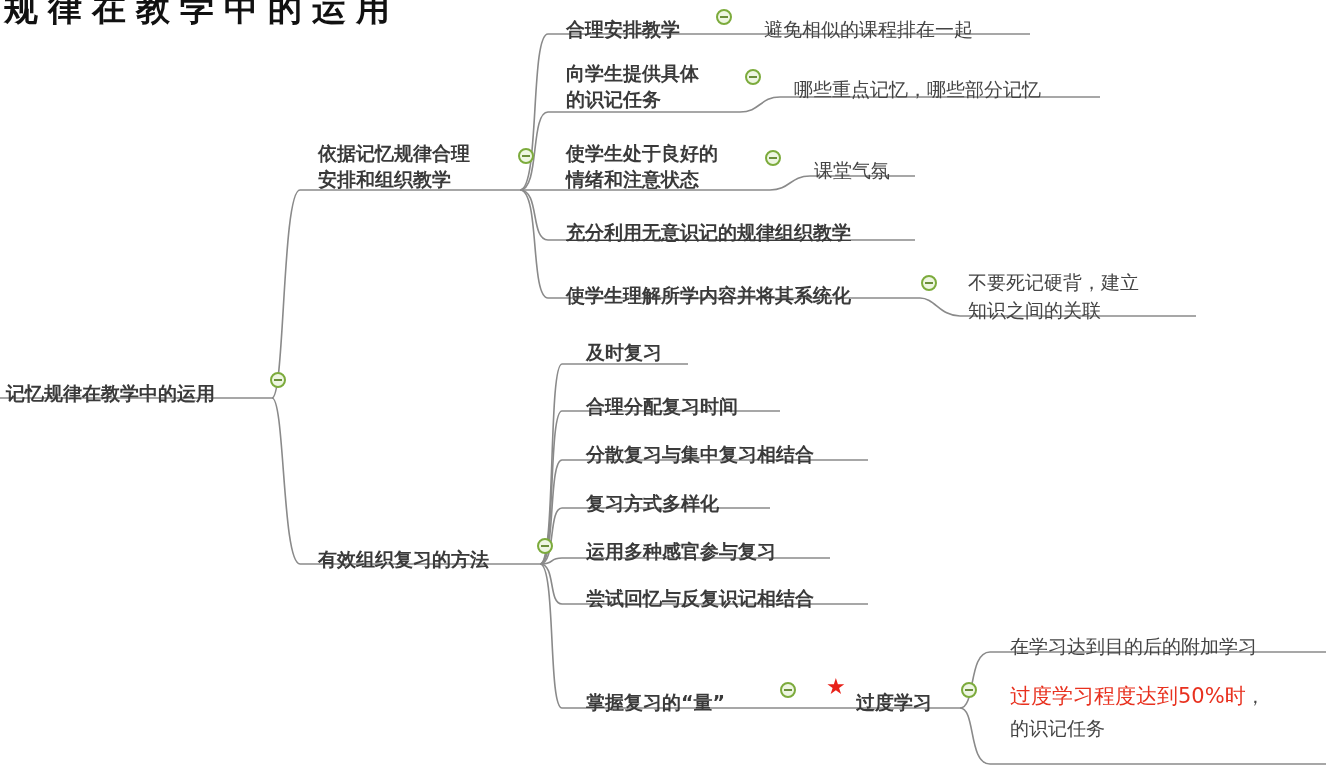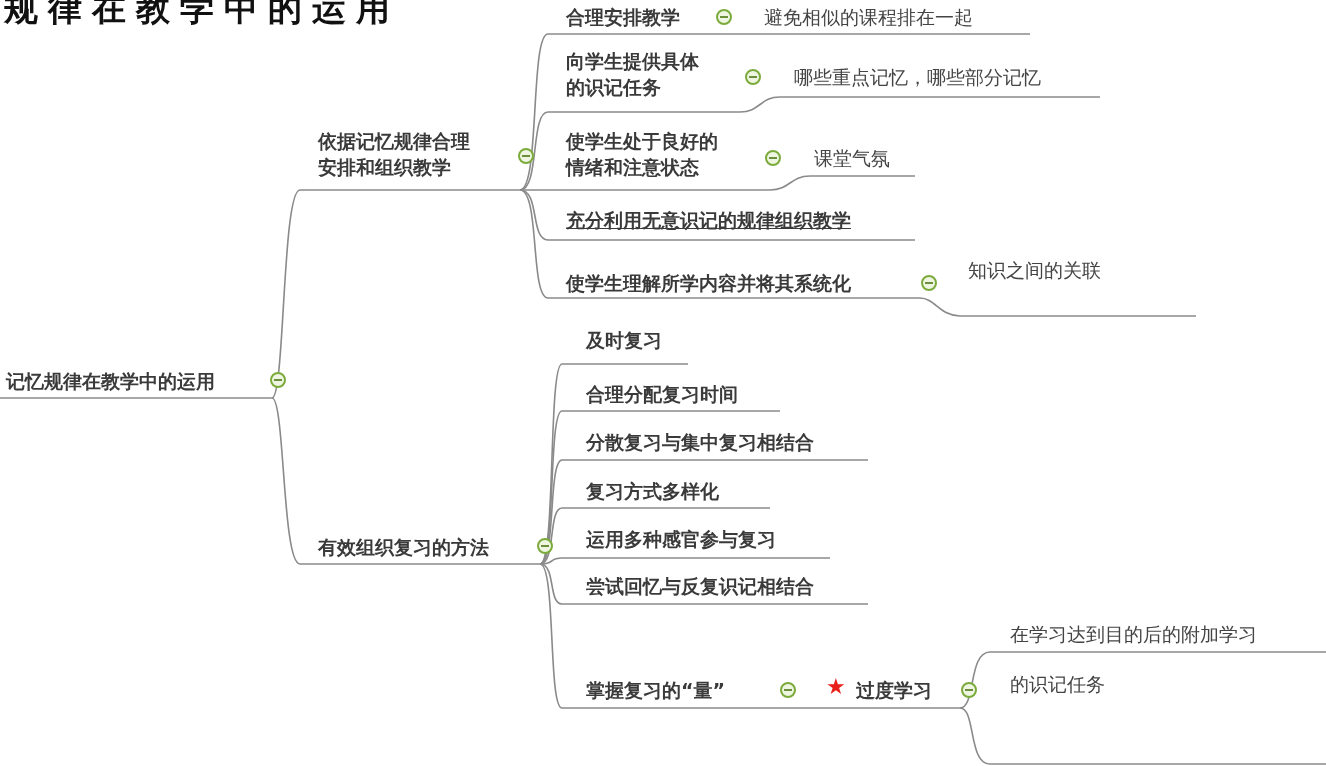--- a/index.html
+++ b/index.html
@@ -8,21 +8,21 @@
     background:#ffffff;
     font-family: "DejaVu Sans", "Liberation Sans", sans-serif;
     color:#333;
   }
   .title {
     position:absolute; left:4px; top:-14px;
     font-family: "DejaVu Serif", "Liberation Serif", serif;
     font-weight:bold; font-size:34px; letter-spacing:10px; color:#111;
   }
   svg.lines { position:absolute; left:0; top:0; width:1326px; height:766px; }
-  .node { position:absolute; font-size:19px; line-height:26px; color:#333; white-space:nowrap; }
+  .node { position:absolute; font-size:19px; line-height:26px; color:#333; white-space:nowrap;margin-top:12px; }
   .b { font-weight:bold; color:#3a3a3a; }
   .n { font-weight:normal; color:#444; }
   .red { color:#e8311f; }
   .toggle {
     position:absolute; width:12px; height:12px; border:2px solid #7cab3c; border-radius:50%;
     background:#eef6e2; box-sizing:content-box;
   }
   .toggle::after {
     content:""; position:absolute; left:2px; right:2px; top:5px; height:2px; background:#6b8f3a;
   }
@@ -86,20 +86,21 @@
   <div>情绪和注意状态</div>
 </div>
 <span class="toggle" style="left:765px; top:150px;"></span>
 <div class="node n" style="left:814px; top:145px;">课堂气氛</div>
 
 <div class="node b" style="left:566px; top:207px;text-decoration:underline;">充分利用无意识记的规律组织教学</div>
 
 <div class="node b" style="left:566px; top:270px;">使学生理解所学内容并将其系统化</div>
 <span class="toggle" style="left:921px; top:275px;"></span>
 <div class="node n" style="left:968px; top:256px; line-height:28px;">
+  <div>不要死记硬背，建立</div>
   <div>知识之间的关联</div>
 </div>
 
 <div class="node b" style="left:318px; top:534px;">有效组织复习的方法</div>
 <span class="toggle" style="left:537px; top:538px;"></span>
 
 <div class="node b" style="left:586px; top:327px;">及时复习</div>
 <div class="node b" style="left:586px; top:381px;">合理分配复习时间</div>
 <div class="node b" style="left:586px; top:429px;">分散复习与集中复习相结合</div>
 <div class="node b" style="left:586px; top:478px;">复习方式多样化</div>
@@ -108,14 +109,15 @@
 
 <div class="node b" style="left:586px; top:677px;">掌握复习的“量”</div>
 <span class="toggle" style="left:780px; top:682px;"></span>
 
 <span class="star" style="left:826px; top:674px;">★</span>
 <div class="node b" style="left:856px; top:677px;">过度学习</div>
 <span class="toggle" style="left:961px; top:682px;"></span>
 
 <div class="node n" style="left:1010px; top:621px;">在学习达到目的后的附加学习</div>
 <div class="node n" style="left:1010px; top:668px; line-height:32px;">
+  <div><span class="red" style="font-size:21px;">过度学习程度达到50%时</span><span>，</span></div>
   <div>的识记任务</div>
 </div>
 
 </body></html>

